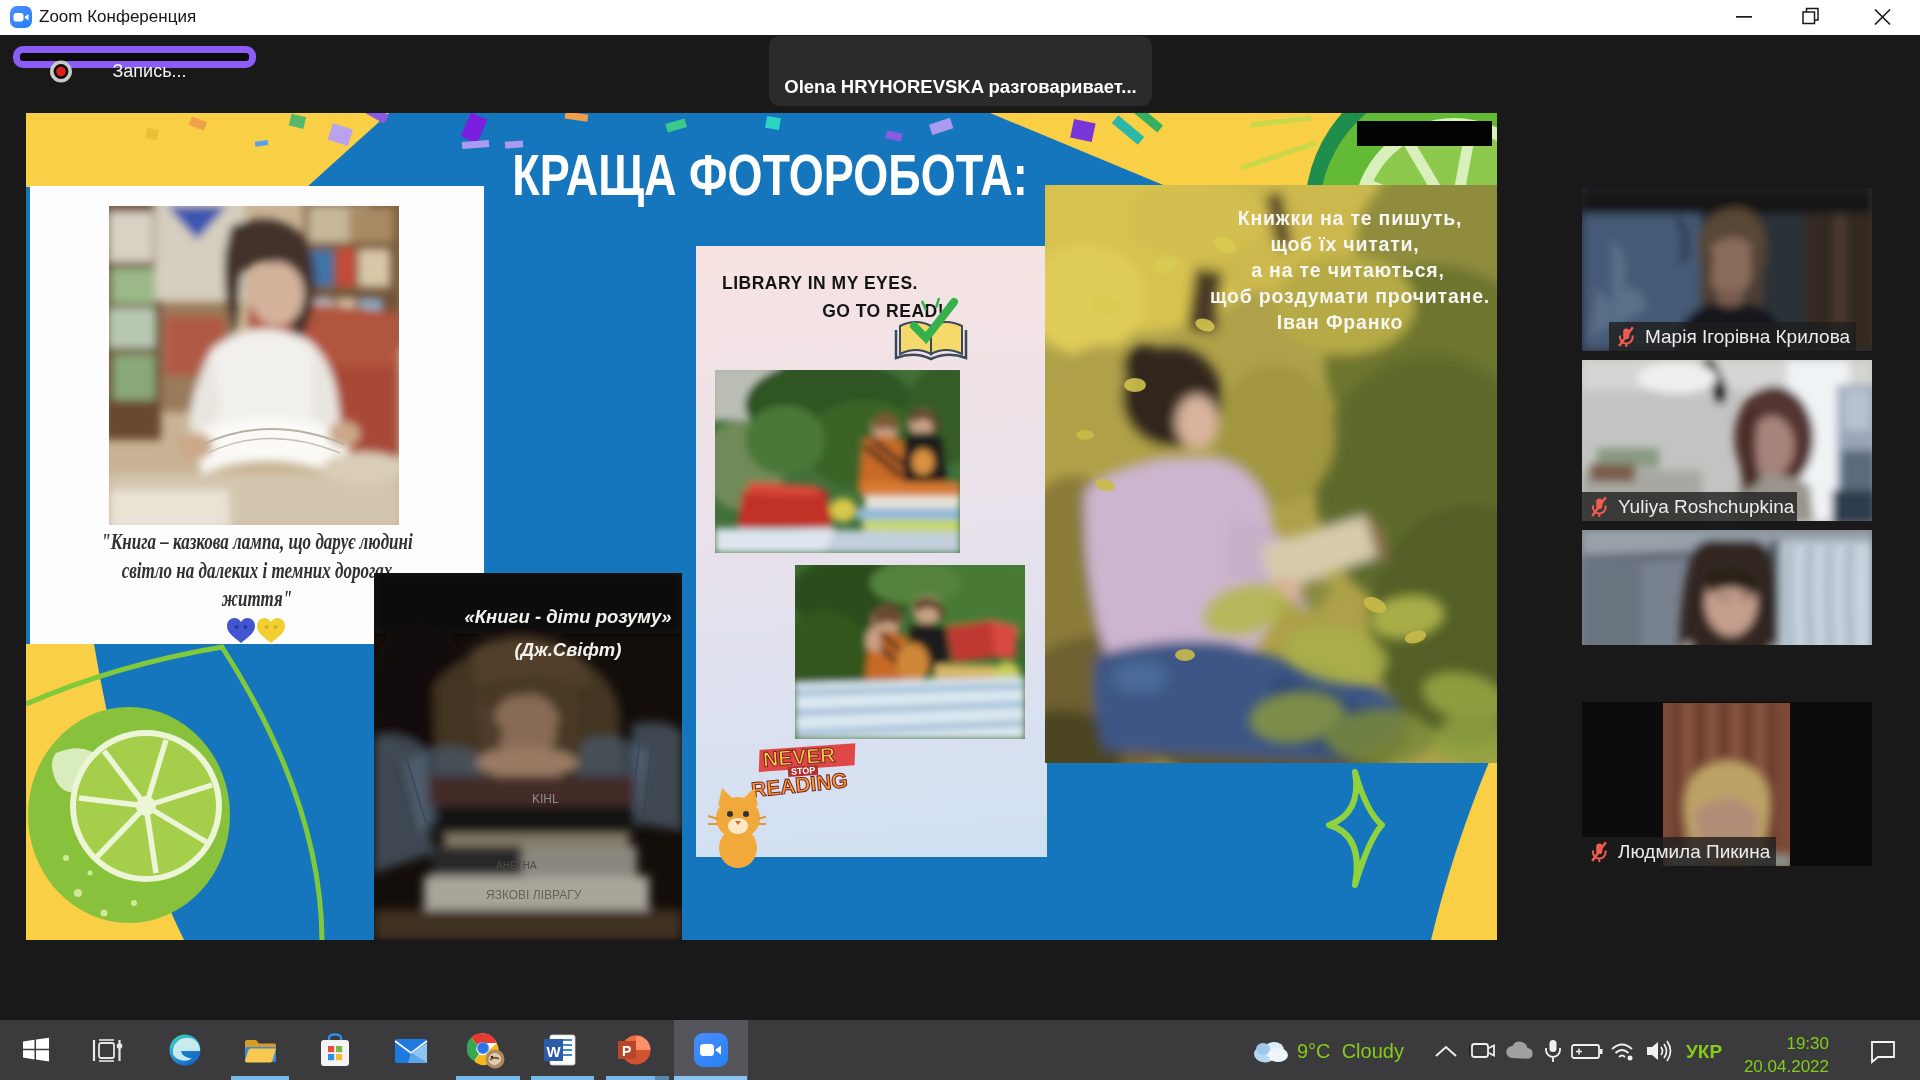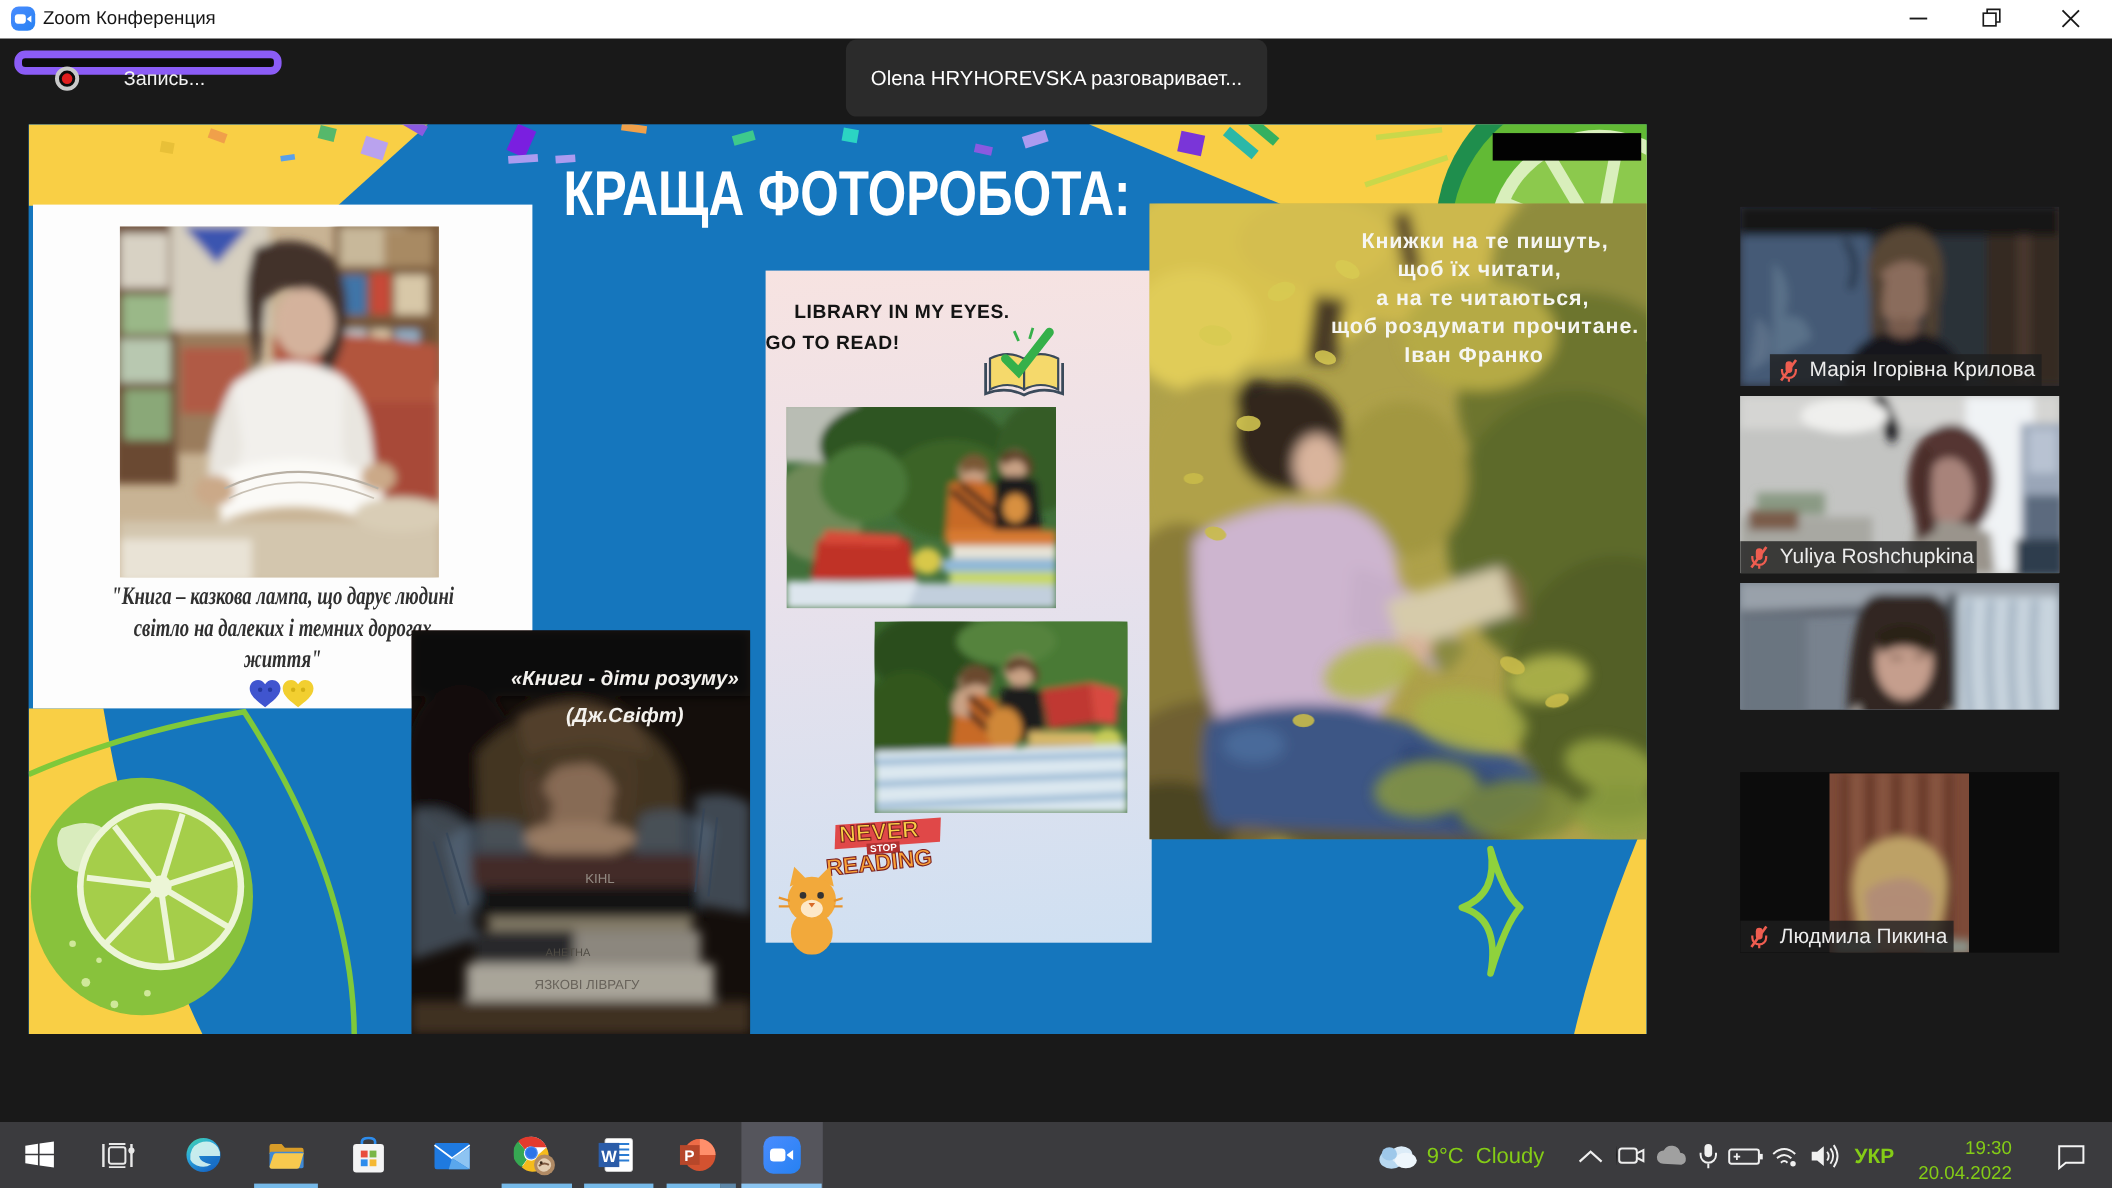--- a/index.html
+++ b/index.html
@@ -10,21 +10,21 @@
   #zicon { position:absolute; left:10px; top:6px; width:22px; height:22px; border-radius:7px;
     background:linear-gradient(135deg,#4a8cff,#2681f2); }
   #ztitle { position:absolute; left:39px; top:7px; font-size:17px; color:#151515; }
   .winbtn { position:absolute; top:0; }
 
   #rec { position:absolute; left:13px; top:46px; width:243px; height:22px; background:#0c0c0c;
     border:7px solid #8b5cf6; border-radius:10px; }
   #rec .txt { position:absolute; left:30px; right:0; top:8px; text-align:center; color:#f2f2f2; font-size:18px; }
 
   #notif { position:absolute; left:769px; top:36px; width:383px; height:70px; background:#2b2b2b; border-radius:10px; }
-  #notif .txt { position:absolute; left:0; right:0; top:24px; text-align:center; color:#fff; font-size:18.5px; font-weight:normal; }
+  #notif .txt { position:absolute; left:0; right:0; top:40px; text-align:center; color:#fff; font-size:18.5px; font-weight:bold; }
 
   #slide { position:absolute; left:26px; top:113px; width:1471px; height:827px; background:#1576bd; overflow:hidden; }
 
   #card1 { position:absolute; left:4px; top:73px; width:454px; height:458px; background:#fdfdfd; }
   #quote1 { position:absolute; left:-20px; width:494px; top:342px; text-align:center;
     font-family:"Liberation Serif", serif; font-style:italic; font-weight:bold; font-size:23px; color:#303030; line-height:28.5px;
     transform:scaleX(0.74); transform-origin:center top; }
 
   #card2 { position:absolute; left:670px; top:133px; width:351px; height:611px;
     background:linear-gradient(175deg,#f7e3e1 0%, #e9e1eb 45%, #cfe0f2 100%);padding-left:24px; }
@@ -223,21 +223,21 @@
         <path d="M46 7 C42 0,32 3,32 11 C32 18,40 23,46 28 C52 23,60 18,60 11 C60 3,50 0,46 7 Z" fill="#f2cf30"></path>
         <circle cx="11.5" cy="12" r="2" fill="#2438a0"></circle>
           <circle cx="20.5" cy="12" r="2" fill="#2438a0"></circle>
         <circle cx="41.5" cy="12" r="2" fill="#d4b114"></circle>
           <circle cx="50.5" cy="12" r="2" fill="#d4b114"></circle>
       </svg>
     </div>
 
     <div id="card2">
       <div class="marker" style="position:absolute;left:0;width:248px;top:27px;text-align:center;font-size:17.5px;">LIBRARY IN MY EYES.</div>
-      <div class="marker" style="position:absolute;left:0;width:248px;top:55px;text-align:left;font-size:17.5px;">GO TO READ!</div>
+      <div class="marker" style="position:absolute;left:0;width:248px;top:55px;text-align:right;font-size:17.5px;">GO TO READ!</div>
       <svg width="80" height="70" style="position:absolute;left:196px;top:50px">
         <path d="M8,30 Q24,22 39,30 L39,58 Q24,50 8,58 Z" fill="#f5d96b" stroke="#3a4a5a" stroke-width="2"></path>
         <path d="M70,30 Q54,22 39,30 L39,58 Q54,50 70,58 Z" fill="#f5d96b" stroke="#3a4a5a" stroke-width="2"></path>
         <path d="M4,34 L4,62 Q22,55 39,63 Q56,55 74,62 L74,34" fill="none" stroke="#3a4a5a" stroke-width="2.5"></path>
         <path d="M22,30 L34,42 L62,6" fill="none" stroke="#35b04a" stroke-width="8" stroke-linecap="round"></path>
         <g stroke="#35b04a" stroke-width="2.5">
             <line x1="44" y1="12" x2="47" y2="2"></line>
             <line x1="55" y1="14" x2="60" y2="5"></line>
             <line x1="34" y1="14" x2="30" y2="5"></line>
           </g>

